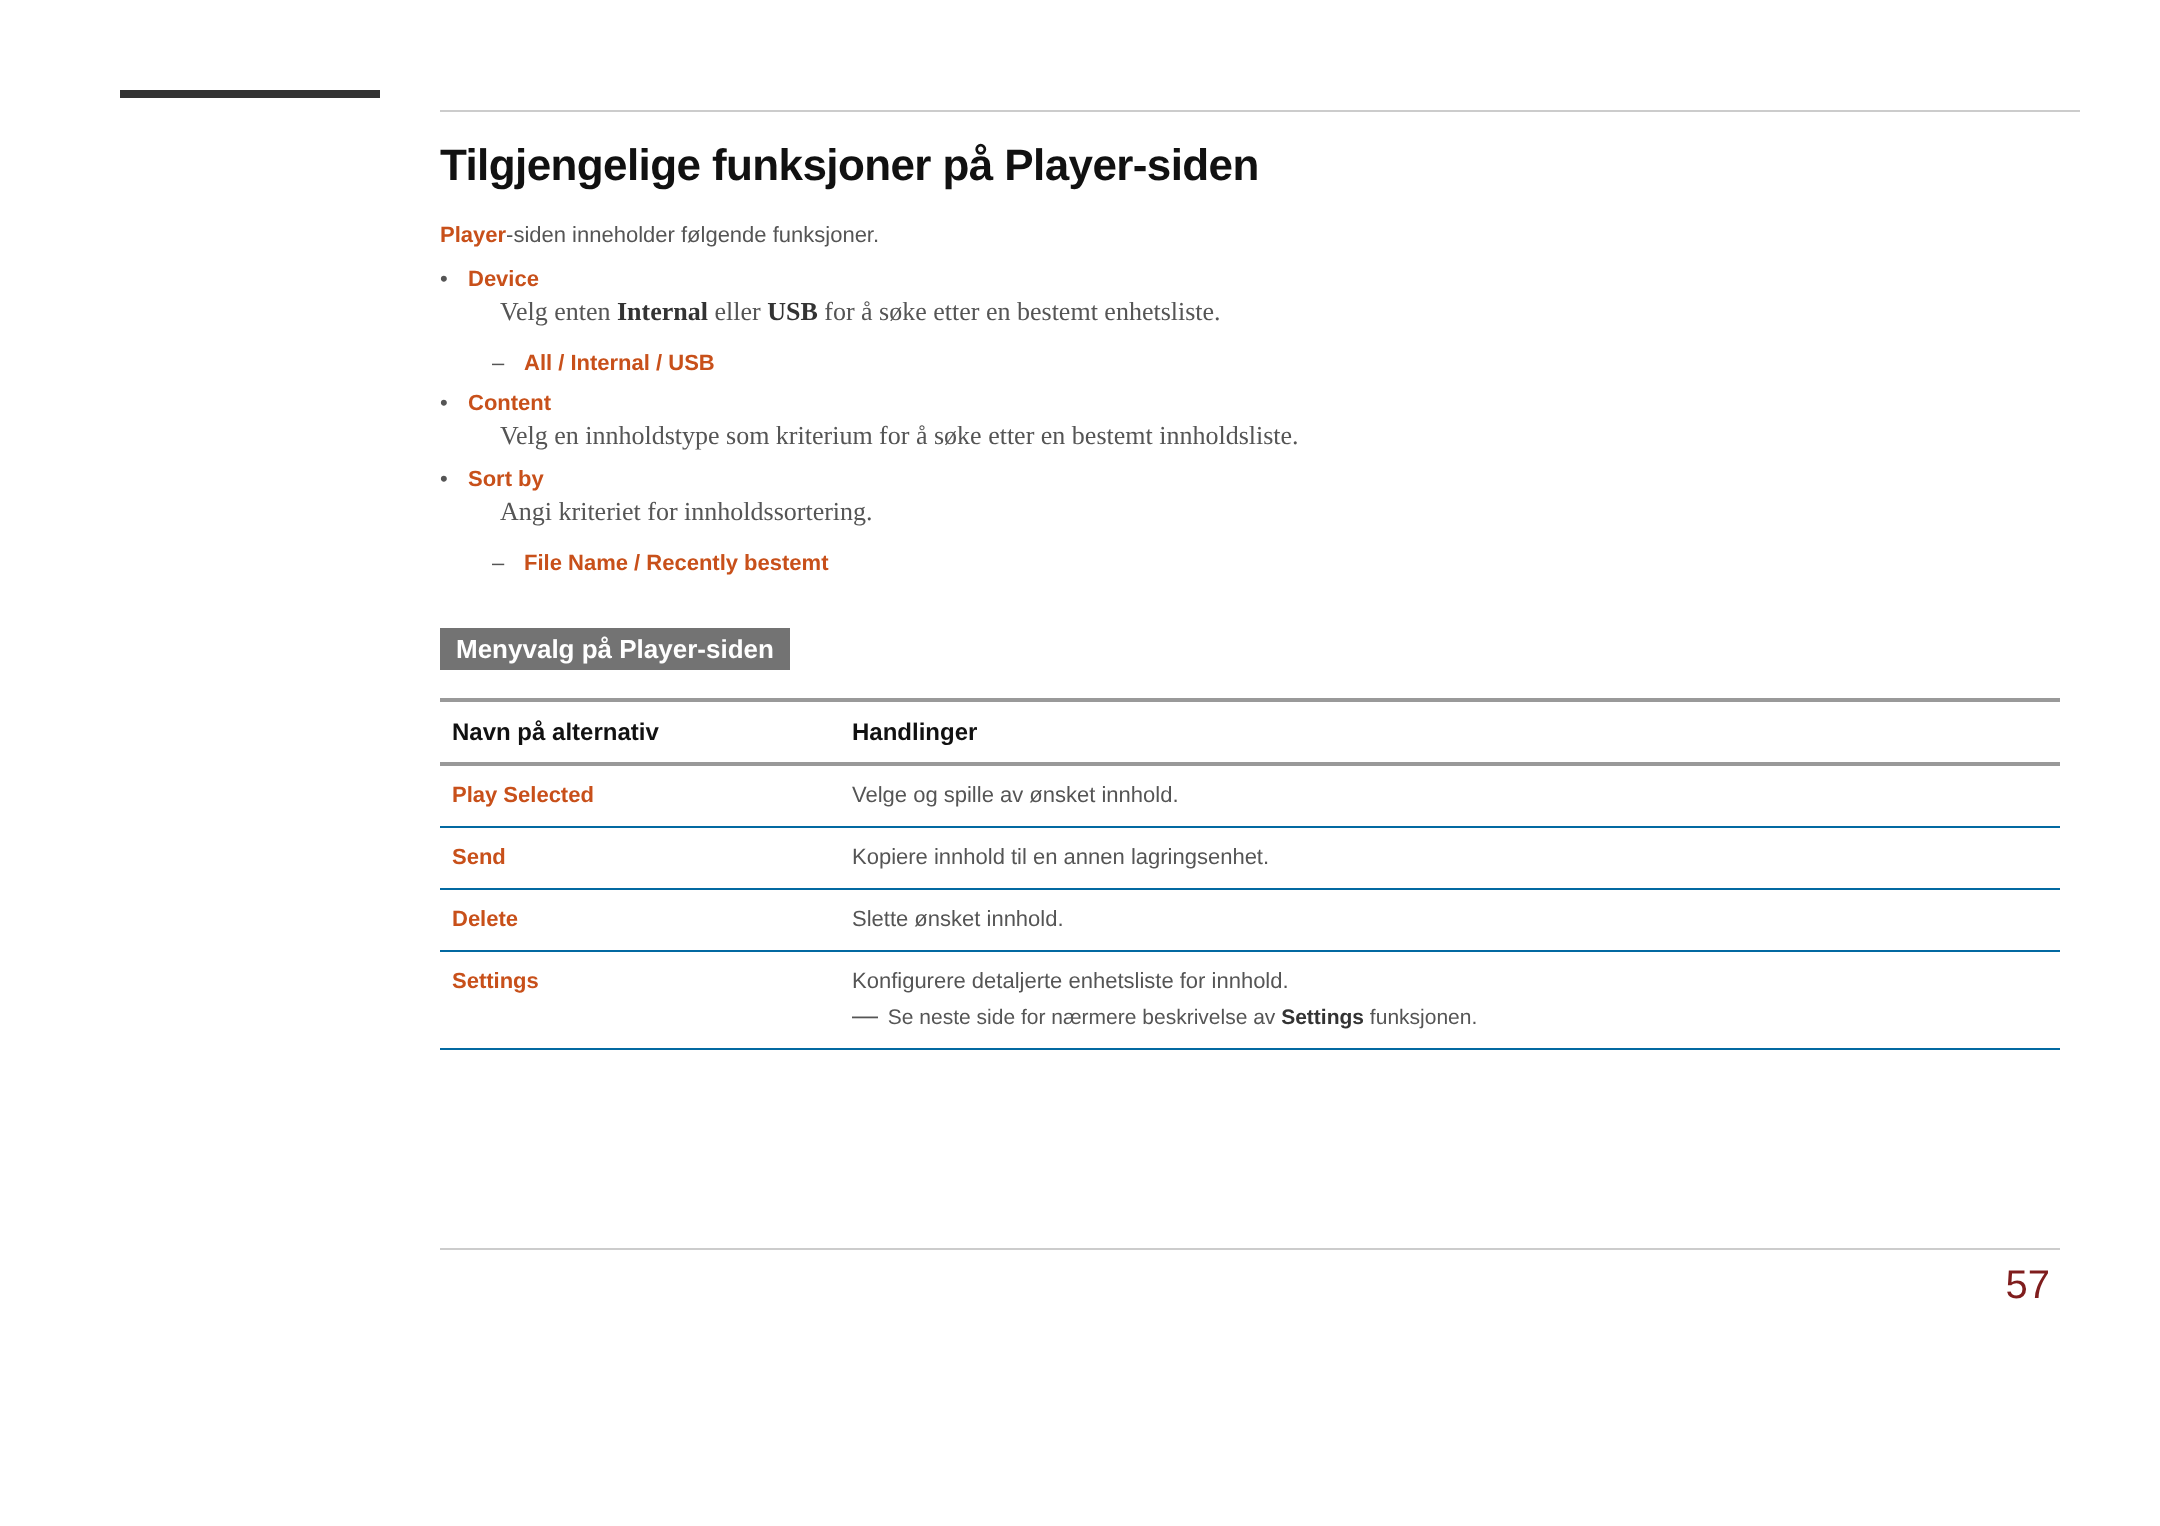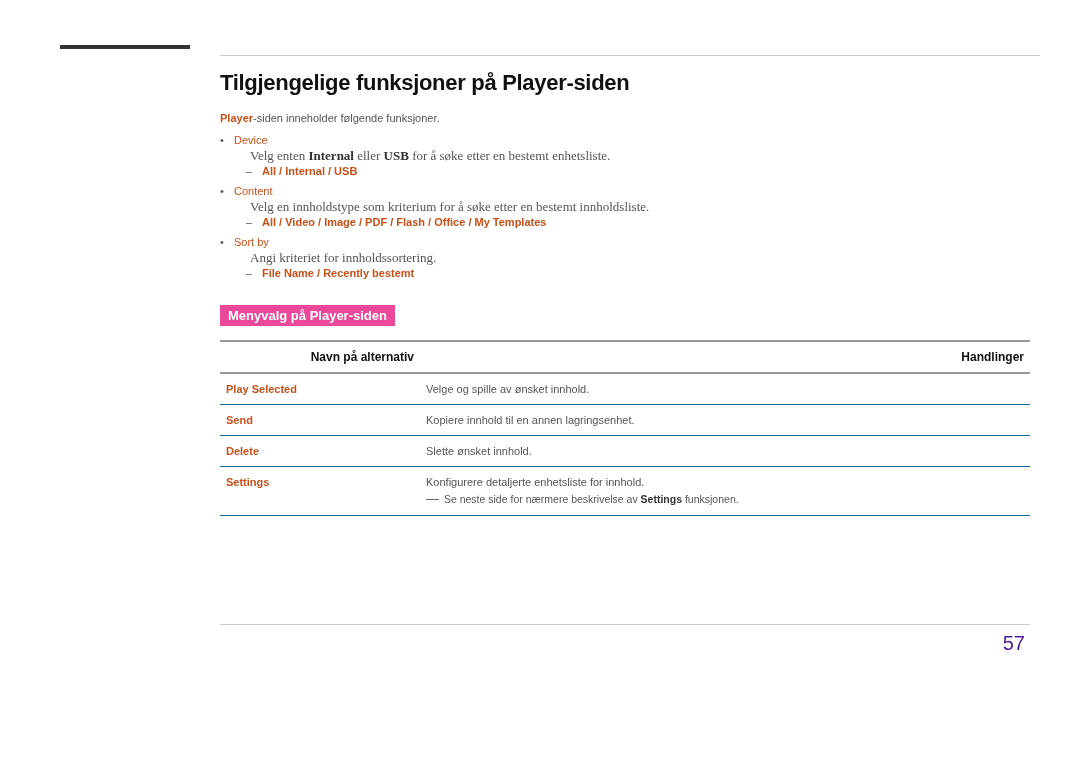--- a/index.html
+++ b/index.html
@@ -82,36 +82,36 @@
 
     .bullet-list > li::before {
       content: '•';
       position: absolute;
       left: 0;
       color: #555;
     }
 
     .bullet-label {
       color: #c8501a;
-      font-weight: normal;
+      font-weight: bold;
       margin-top: 20px;
     }
 
     .bullet-desc {
       display: block;
       color: #555;
       font-size: 13px;
       margin-top: 2px;
       margin-left: 16px;
       font-family: Liberation Serif, serif;
     }
 
     .sub-list {
       list-style: none;
-      margin-top: 1px;
+      margin-top: 12px;
       margin-left: 12px;
     }
 
     .sub-list li {
       font-size: 11px;
       color: #555;
       padding-left: 16px;
       position: relative;
       margin-bottom: 2px;
     }
@@ -129,21 +129,21 @@
     }
 
     .bold-text {
       font-weight: bold;
       color: #333;
     }
 
     
     .section-heading {
       display: inline-block;
-      background: #ec4899;
+      background: #737373;
       color: #fff;
       font-size: 13px;
       font-weight: bold;
       padding: 3px 8px;
       margin-top: 18px;
       margin-bottom: 14px;
     }
 
     
     .content-table {
@@ -155,21 +155,21 @@
     .content-table thead tr {
       border-top: 2px solid #999;
       border-bottom: 2px solid #999;
     }
 
     .content-table thead th {
       font-size: 12px;
       font-weight: bold;
       color: #111;
       padding: 8px 6px;
-      text-align: right;
+      text-align: left;
     }
 
     .content-table thead th:first-child {
       width: 200px;
     }
 
     .content-table tbody tr {
       border-bottom: 1px solid #0369a1;
     }
 
@@ -211,21 +211,21 @@
       height: 1px;
       background: #ccc;
     }
 
     
     .page-number {
       position: absolute;
       bottom: 20px;
       right: 55px;
       font-size: 20px;
-      color: #4c1d95;
+      color: #7f1d1d;
       font-weight: 300;
     }
   </style>
 </head>
 <body>
 
 <div class="page-container">
 
   <div class="sidebar-bar"></div>
 
@@ -250,25 +250,20 @@
         <ul class="sub-list">
           <li>
             <span class="sub-link">All / Internal / USB</span>
           </li>
         </ul>
       </li>
 
       <li>
         <span class="bullet-label">Content</span>
         <span class="bullet-desc">Velg en innholdstype som kriterium for å søke etter en bestemt innholdsliste.</span>
-        <ul class="sub-list">
-          <li>
-            <span class="sub-link">All / Video / Image / PDF / Flash / Office / My Templates</span>
-          </li>
-        </ul>
       </li>
 
       <li>
         <span class="bullet-label">Sort by</span>
         <span class="bullet-desc">Angi kriteriet for innholdssortering.</span>
         <ul class="sub-list">
           <li>
             <span class="sub-link">File Name / <span>Recently bestemt</span></span>
           </li>
         </ul>

